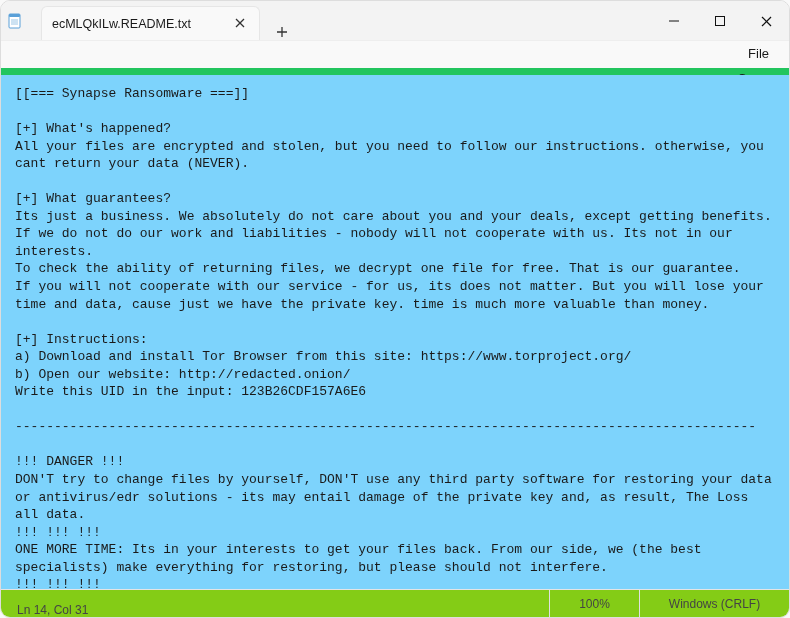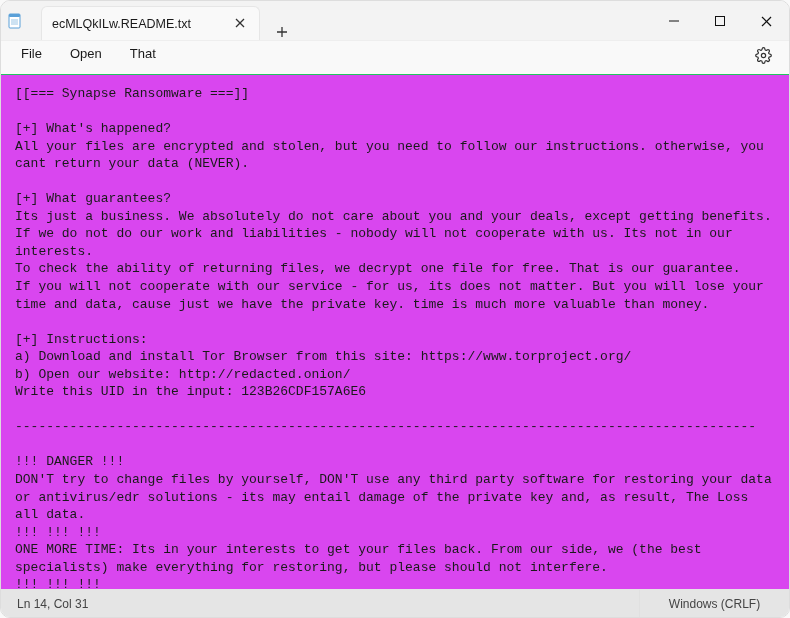--- a/index.html
+++ b/index.html
@@ -55,62 +55,63 @@
   }
   .titlebar-spacer { flex:1; }
   .win-controls { display:flex; }
   .win-btn {
     width: 46px; height: 40px;
     display:flex; align-items:center; justify-content:center;
     cursor: pointer; color: #111;
   }
   .menubar {
     height: 34px;
-    display:flex; align-items:flex-start;
+    display:flex; align-items:flex-end;
     padding: 0 6px;
     background: #f9f9f9;
-    border-bottom: 1px solid #22c55e;
+    border-bottom: 7px solid #22c55e;
+    flex-direction: column;
   }
   .menu-item {
     font-size: 13px; color: #1a1a1a;
     padding: 5px 14px;
     border-radius: 4px;
     cursor: pointer;
   }
   .menubar-spacer { flex:1; }
   .gear {
     width: 32px; height: 32px;
     display:flex; align-items:center; justify-content:center;
     cursor:pointer; border-radius:4px; margin-right:4px;
   }
   .content {
     flex:1;
-    background: #d946ef;
+    background: #7dd3fc;
     overflow: auto;
     padding: 10px 14px 10px 14px;
     position: relative;
   }
   .content pre {
     font-family: Consolas, "Courier New", monospace;
     font-size: 13px;
     line-height: 1.35;
     color: #1a1a1a;
     white-space: pre-wrap;
     word-break: break-word;
   }
   .statusbar {
     height: 28px;
-    background: #e5e5e5;
+    background: #84cc16;
     border-top: 1px solid #e4e4e4;
-    display:flex; align-items:center;
+    display:flex; align-items:flex-end;
     font-size: 12px; color: #444;
   }
   .status-left { padding-left: 16px; flex:1; }
   .status-cell { padding: 0 16px; border-left: 1px solid #e0e0e0; height:100%; display:flex; align-items:center; justify-content:center; min-width:90px; }
-  .status-cell.wide { min-width:150px;margin-left:40px; }
+  .status-cell.wide { min-width:150px; }
   
   .watermark {
     position:absolute; inset:0;
     pointer-events:none;
     display:flex; align-items:center; justify-content:center;
     font-size: 140px; font-weight: 300;
     color: rgba(200,40,40,0.04);
     transform: rotate(0deg);
     font-family: "Segoe UI", sans-serif;
     letter-spacing: 2px;
@@ -205,16 +206,17 @@
 
 !!! DANGER !!!
 DON'T try to change files by yourself, DON'T use any third party software for restoring your data or antivirus/edr solutions - its may entail damage of the private key and, as result, The Loss all data.
 !!! !!! !!!
 ONE MORE TIME: Its in your interests to get your files back. From our side, we (the best specialists) make everything for restoring, but please should not interfere.
 !!! !!! !!!</pre>
   </div>
 
   <div class="statusbar">
     <div class="status-left">Ln 14, Col 31</div>
+    <div class="status-cell">100%</div>
     <div class="status-cell wide">Windows (CRLF)</div>
   </div>
 
 </div>
 
 </body></html>

